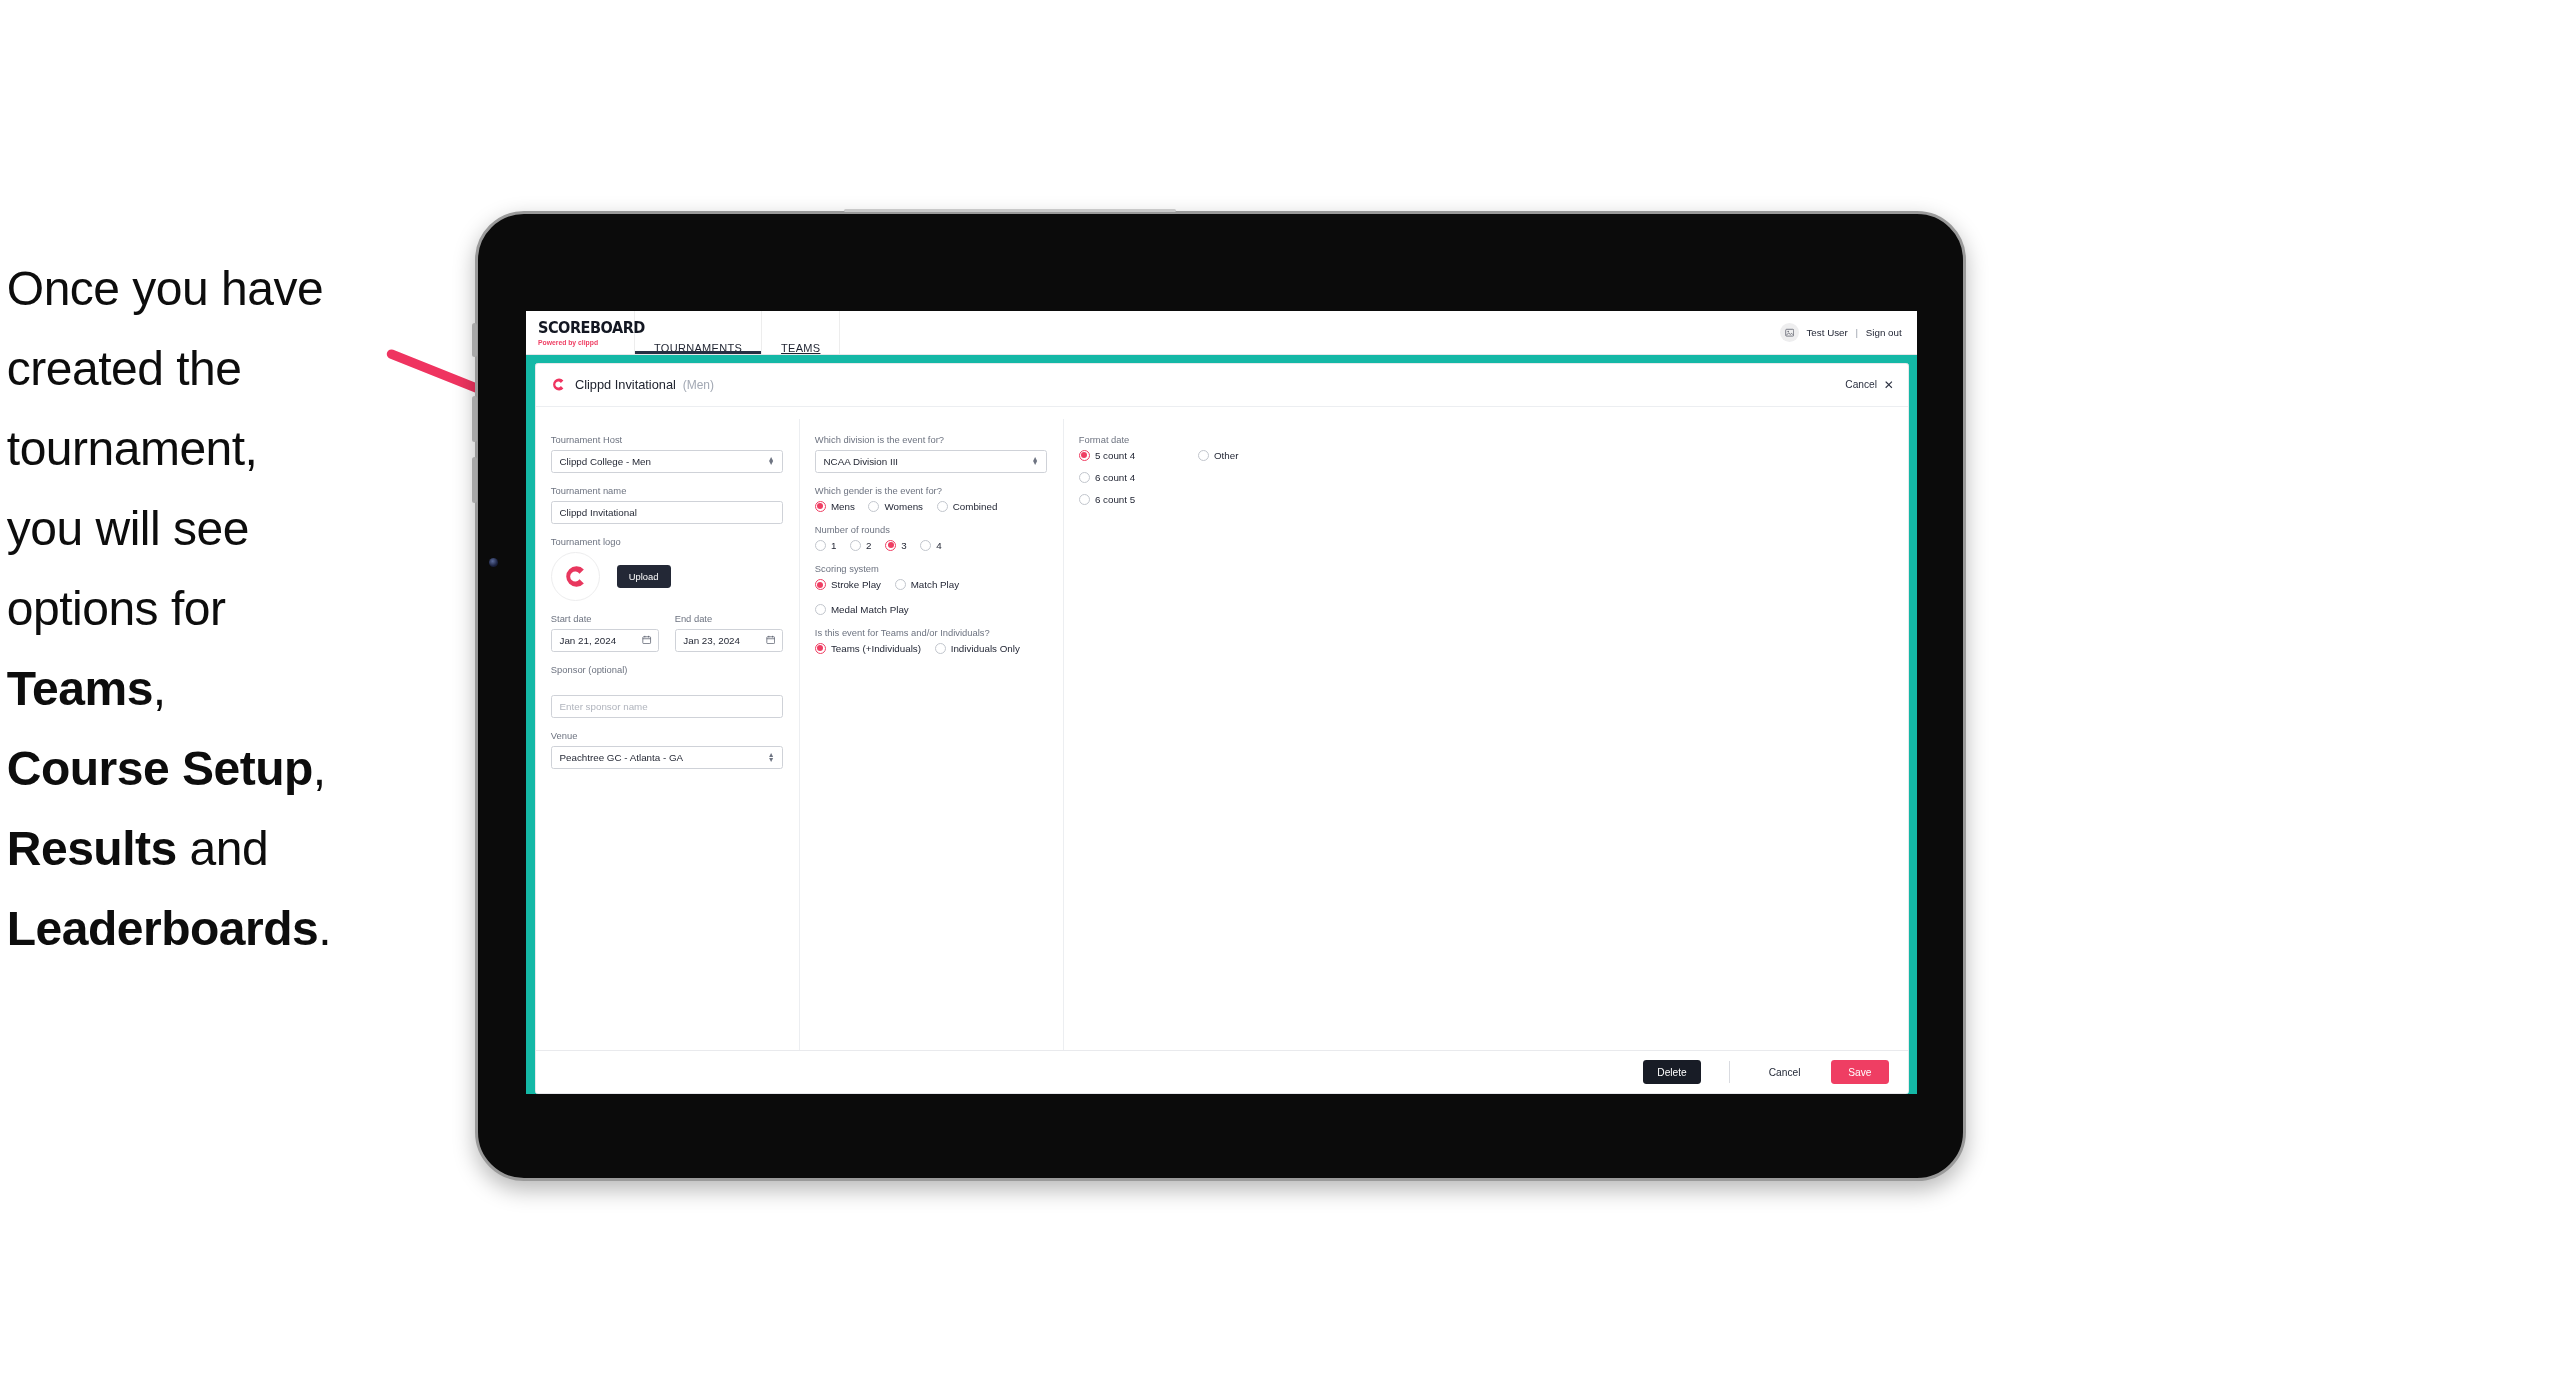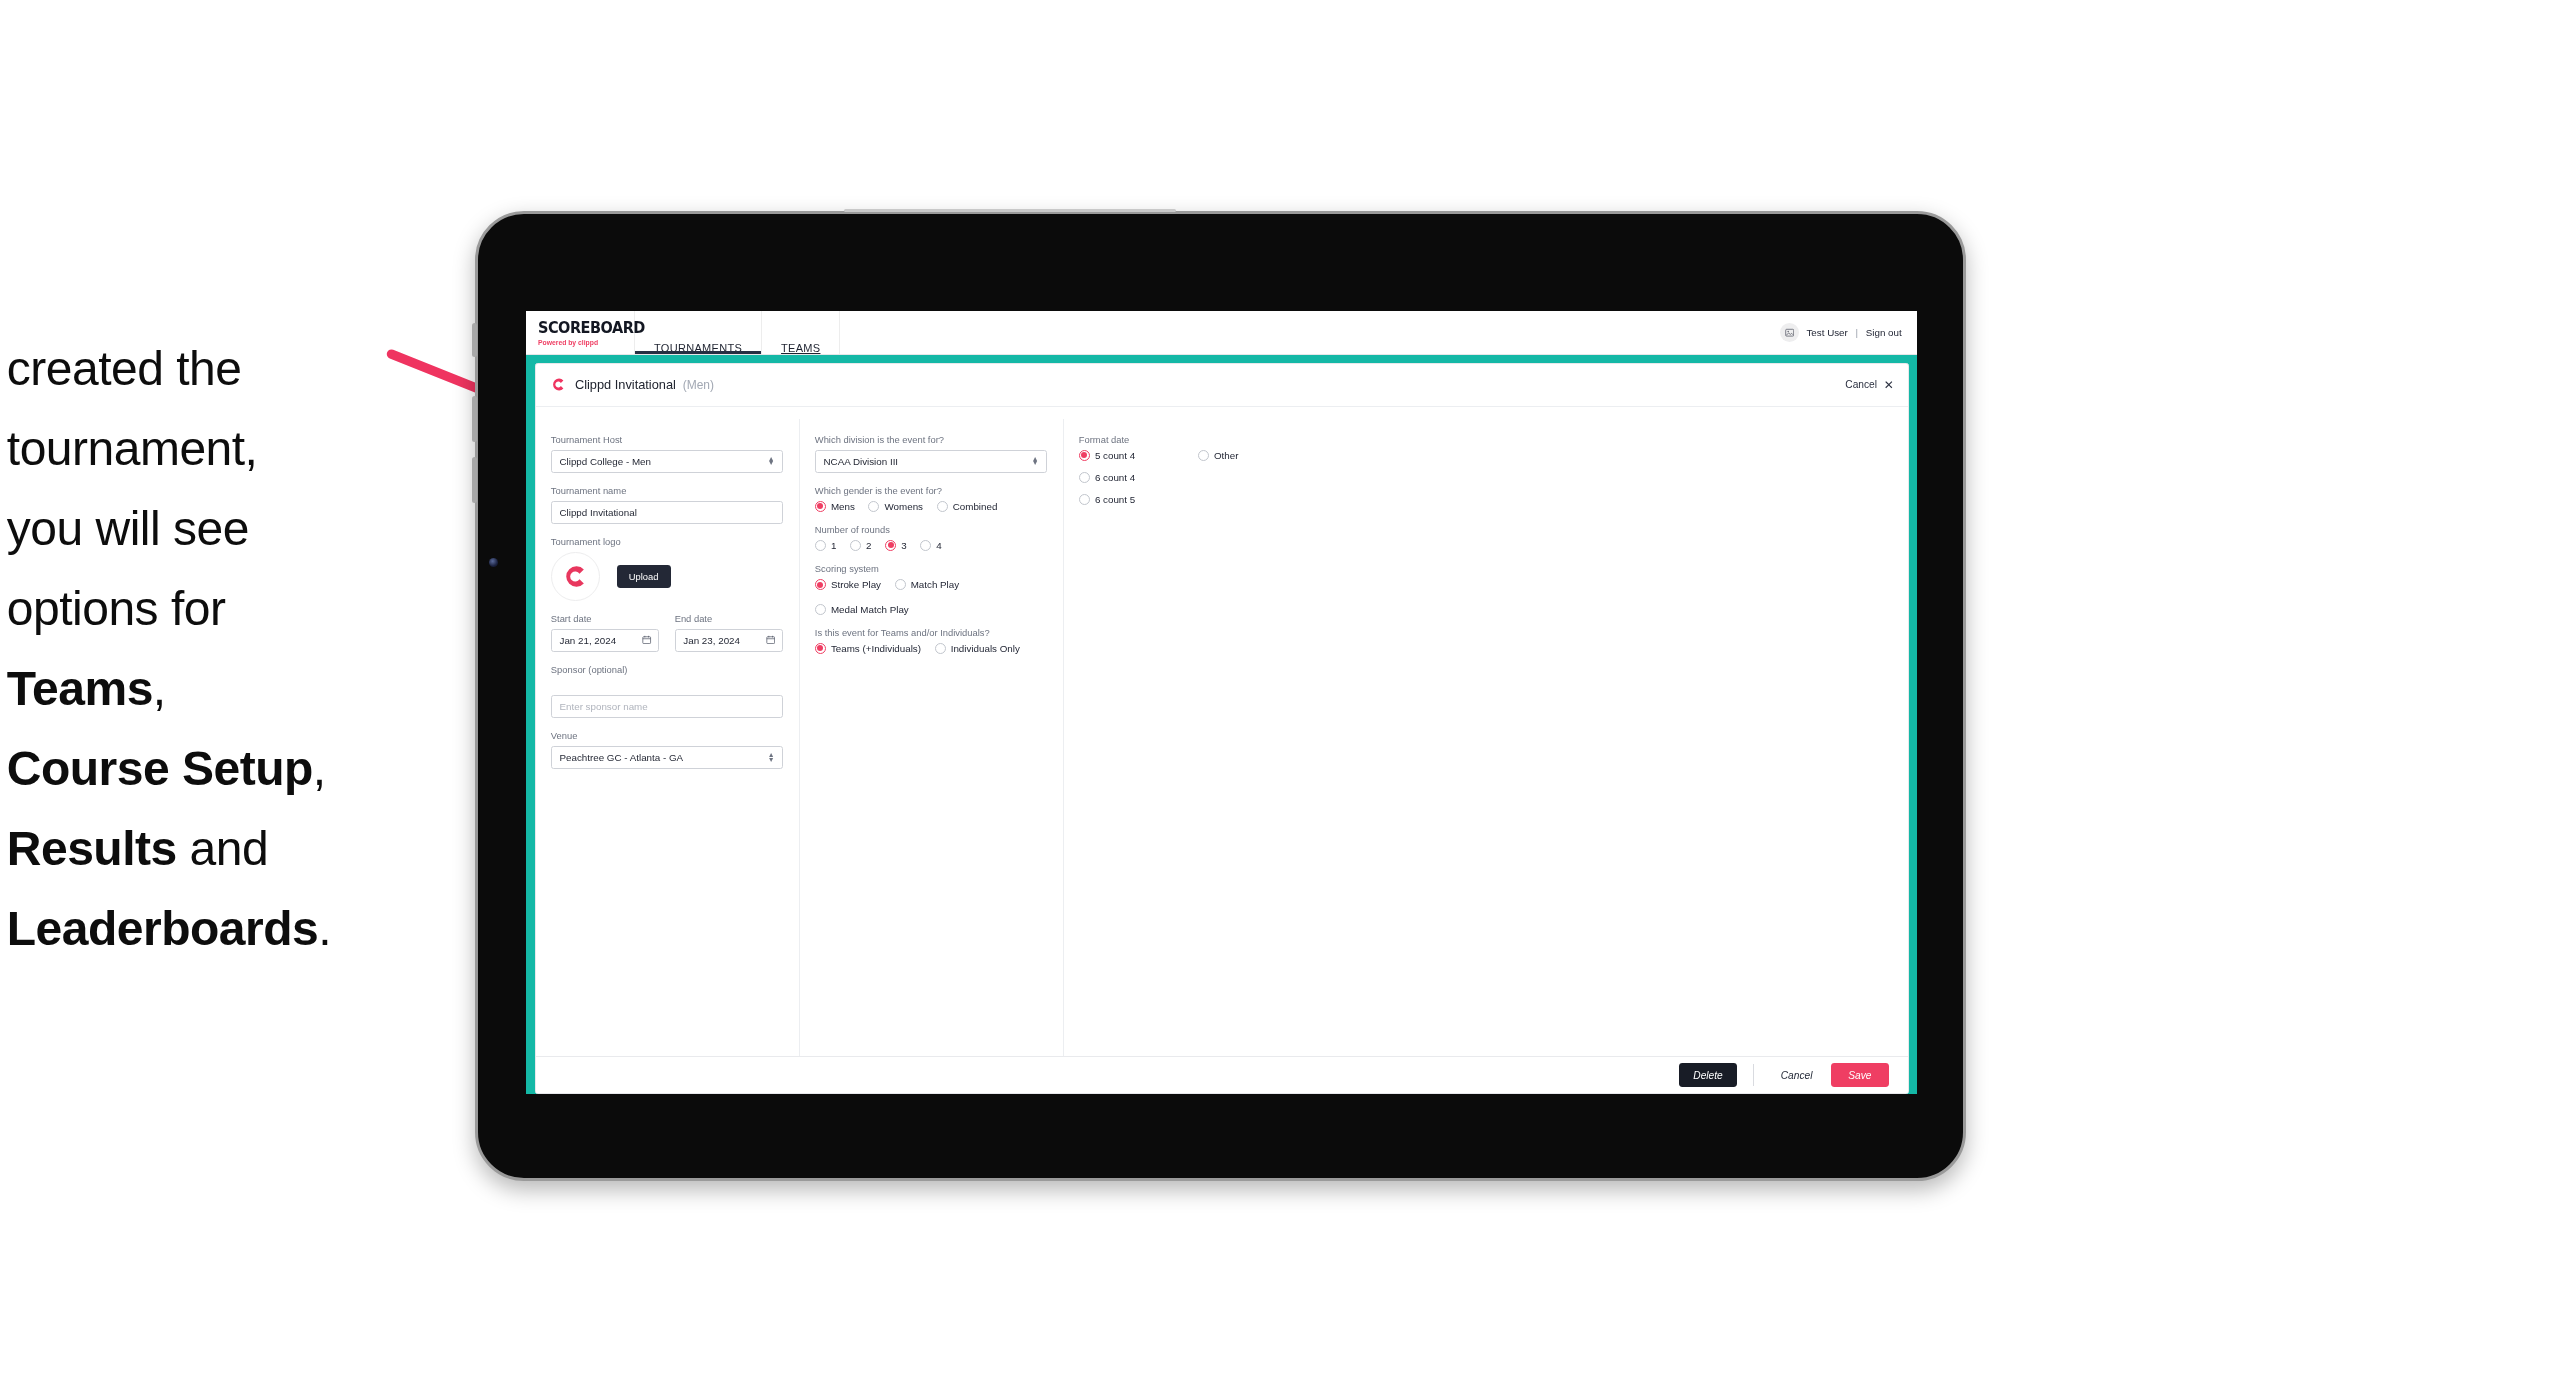--- a/index.html
+++ b/index.html
@@ -310,28 +310,27 @@
   }
   .fmt-grid {
     display: flex;
   }
   .fmt-col-a { width: 119px; }
   .fmt-col-b { flex: 1; }
   .fmt-item { margin-bottom: 11px; }
 
   
   .footbar {
-    height: 37px;
+    height: 43px;
     border-top: 0.9px solid #e9eaed;
     background: #ffffff;
     display: flex; align-items: center;
     justify-content: flex-end;
     padding-right: 19px;
-    gap: 0;
-    font-style: italic;
+    gap: 12px;
   }
   .btn-delete {
     background: #181c26;
     color: #fff;
     font-size: 10.2px;
     padding: 6.8px 14.5px;
     border-radius: 3.4px;
     cursor: pointer;
   }
   .vdiv {
@@ -352,21 +351,21 @@
     padding: 6.8px 17px;
     border-radius: 3.4px;
     margin-left: 6.8px;
     cursor: pointer;
   }
 </style>
 </head>
 <body>
 
 <div class="caption">
-  <br>
+  <span>Once you have</span><br>
   <span>created the</span><br>
   <span>tournament,</span><br>
   <span>you will see</span><br>
   <span>options for</span><br>
   <b>Teams</b><span>,</span><br>
   <b>Course Setup</b><span>,</span><br>
   <b>Results</b><span> and</span><br>
   <b>Leaderboards</b><span>.</span>
 </div>
 

